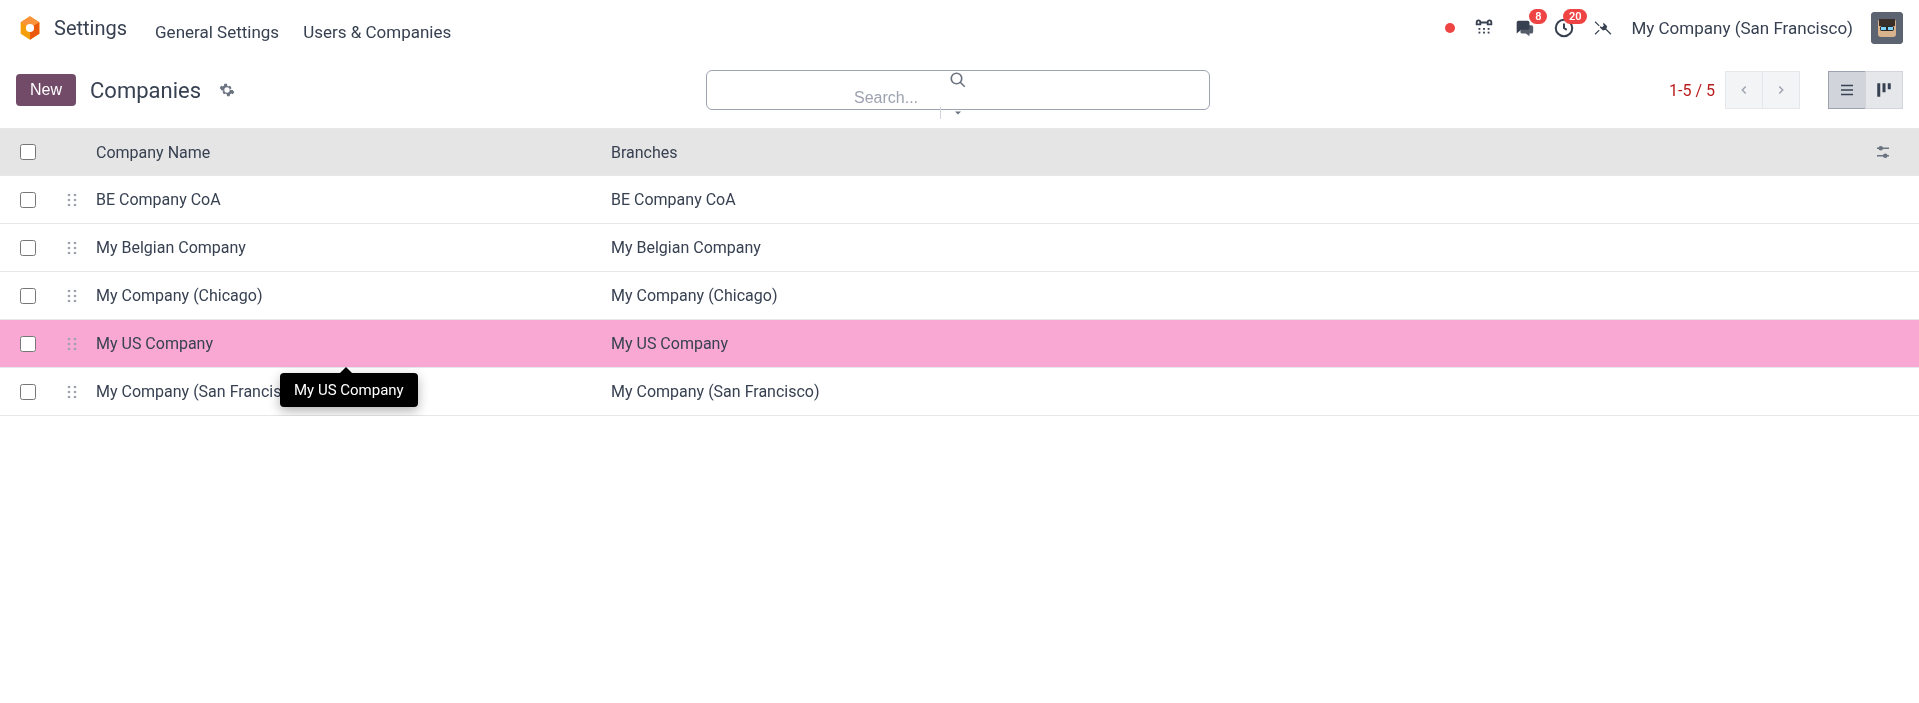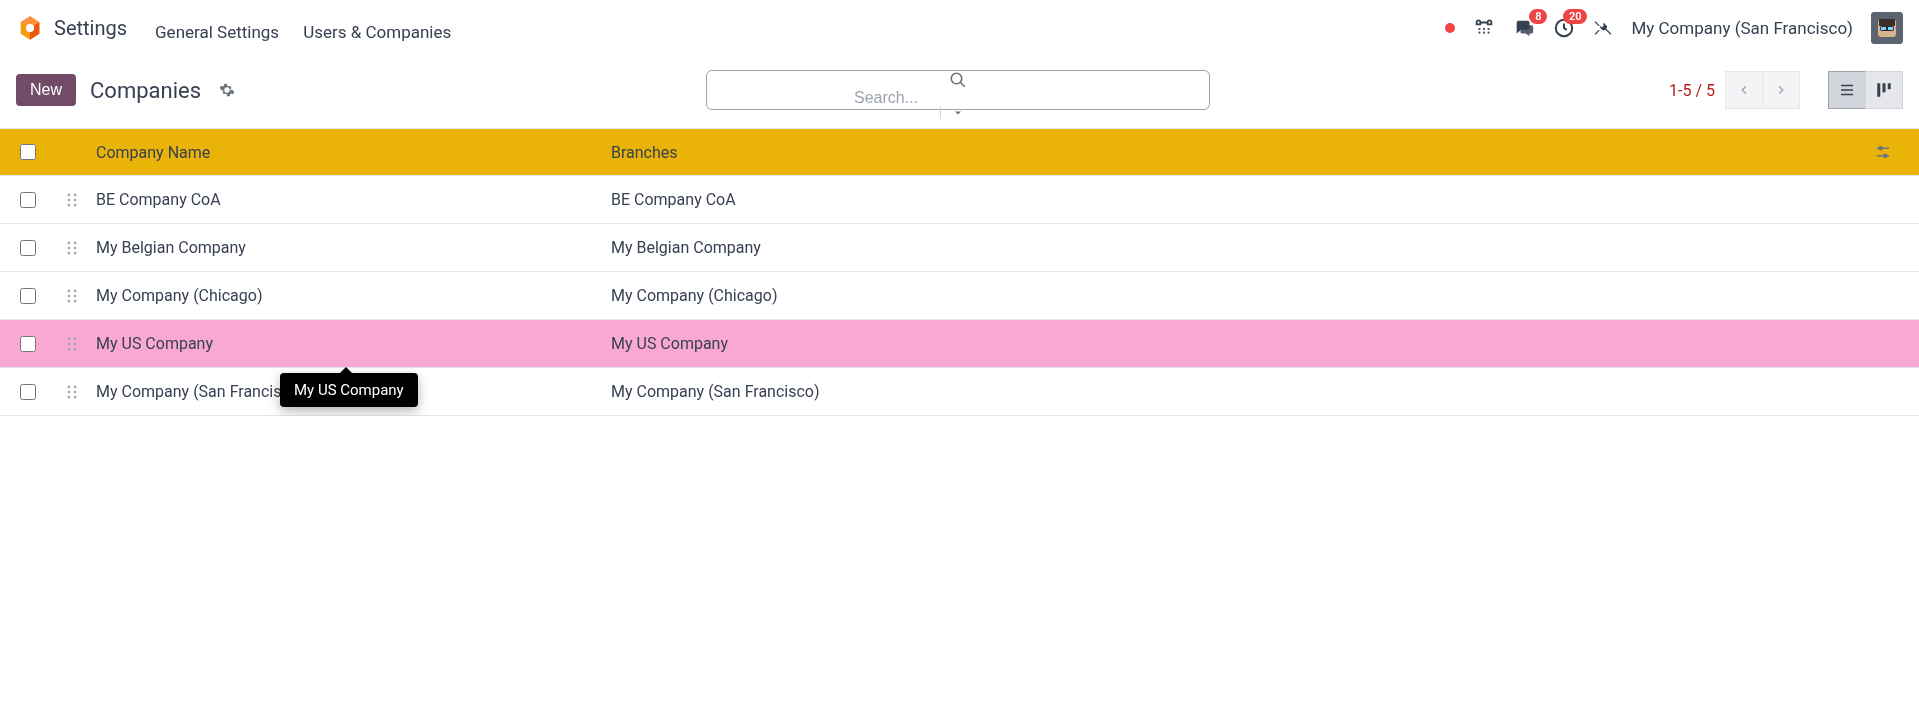--- a/index.html
+++ b/index.html
@@ -27,21 +27,21 @@
 .search-input::placeholder { color: #9ca3af; }
 .search-dd { border-left: 1px solid #d1d5db; width: 36px; height: 100%; display: flex; align-items: center; justify-content: center; cursor: pointer; color: #6b7280; }
 .pager { display: flex; align-items: center; gap: 10px; }
 .pager-text { font-size: 16px; color: #b91c1c; }
 .pager-btn { width: 38px; height: 38px; border: 1px solid #e5e7eb; background: #f3f4f6; display: flex; align-items: center; justify-content: center; cursor: pointer; color: #9ca3af; border-radius: 0; }
 .pager-btn + .pager-btn { margin-left: -1px; }
 .view-switch { display: flex; margin-left: 18px; }
 .view-btn { width: 38px; height: 38px; border: 1px solid #d1d5db; background: #e5e7eb; display: flex; align-items: center; justify-content: center; cursor: pointer; color: #374151; }
 .view-btn.active { background: #d1d5db; border-color: #9ca3af; }
 .view-btn + .view-btn { margin-left: -1px; }
-.table-header { display: flex; align-items: center; height: 48px; background: #eab308; border-top: 1px solid #e5e7eb; border-bottom: 1px solid #e5e7eb; font-size: 16px; color: #374151; padding: 0 16px; position: relative; }
+.table-header { display: flex; align-items: center; height: 48px; background: #e5e5e5; border-top: 1px solid #e5e7eb; border-bottom: 1px solid #e5e7eb; font-size: 16px; color: #374151; padding: 0 16px; position: relative; }
 .col-check { width: 50px; display: flex; align-items: center; justify-content: flex-start; padding-left: 4px; }
 .col-handle-gap { width: 30px; }
 .col-name { flex: 0 0 515px; }
 .col-partner { flex: 0 0 510px; }
 .col-branches { flex: 1; }
 .col-opt { width: 40px; display: flex; align-items: center; justify-content: center; cursor: pointer; color: #6b7280; }
 input[type=checkbox] { width: 16px; height: 16px; cursor: pointer; }
 .table-row { display: flex; align-items: center; height: 48px; border-bottom: 1px solid #e5e7eb; font-size: 16px; color: #374151; padding: 0 16px; cursor: pointer; position: relative; }
 .table-row.hover { background: #f9a8d4; }
 .drag-handle { width: 30px; color: #9ca3af; display: flex; align-items: center; cursor: grab; }

